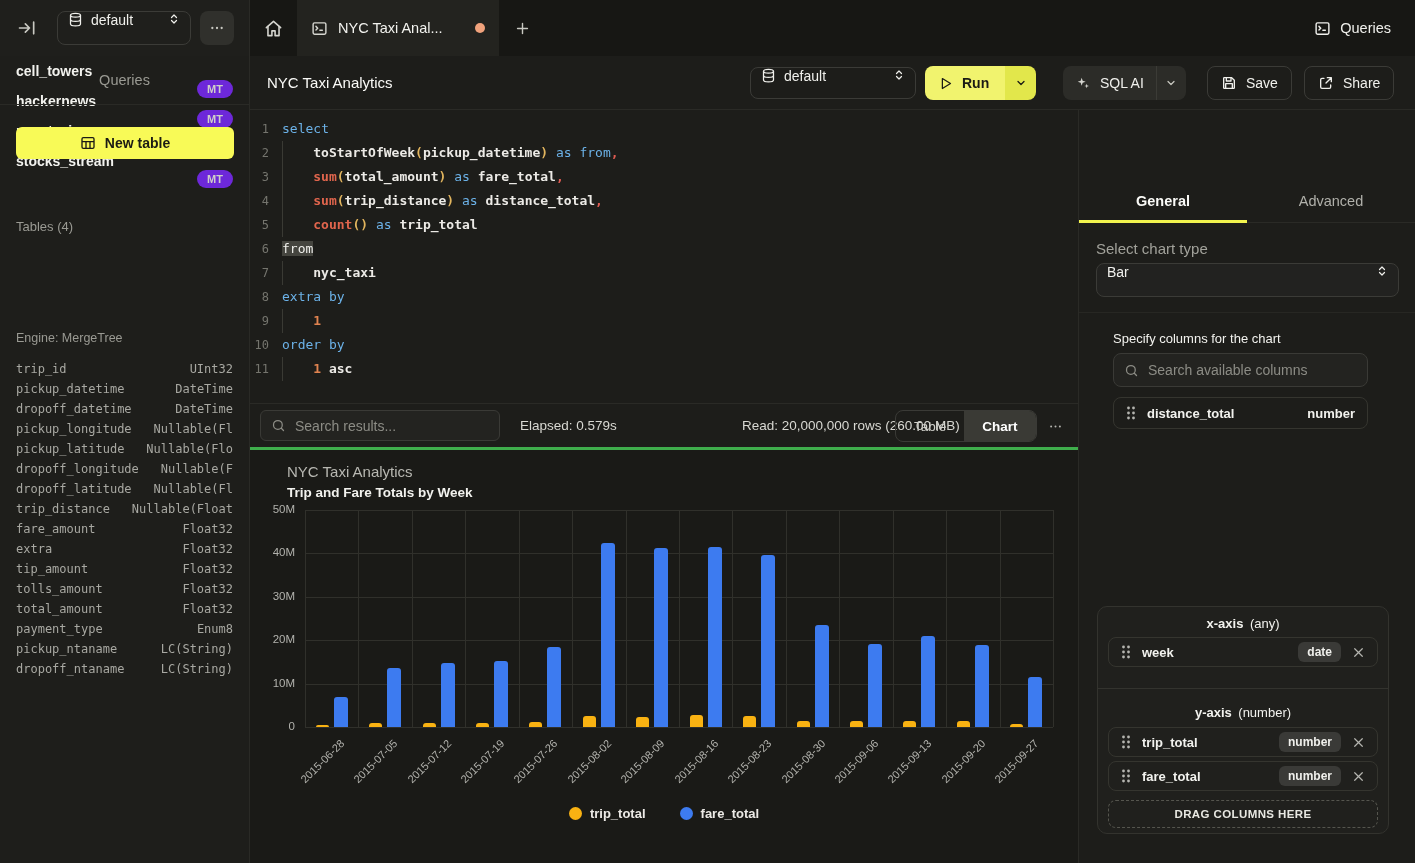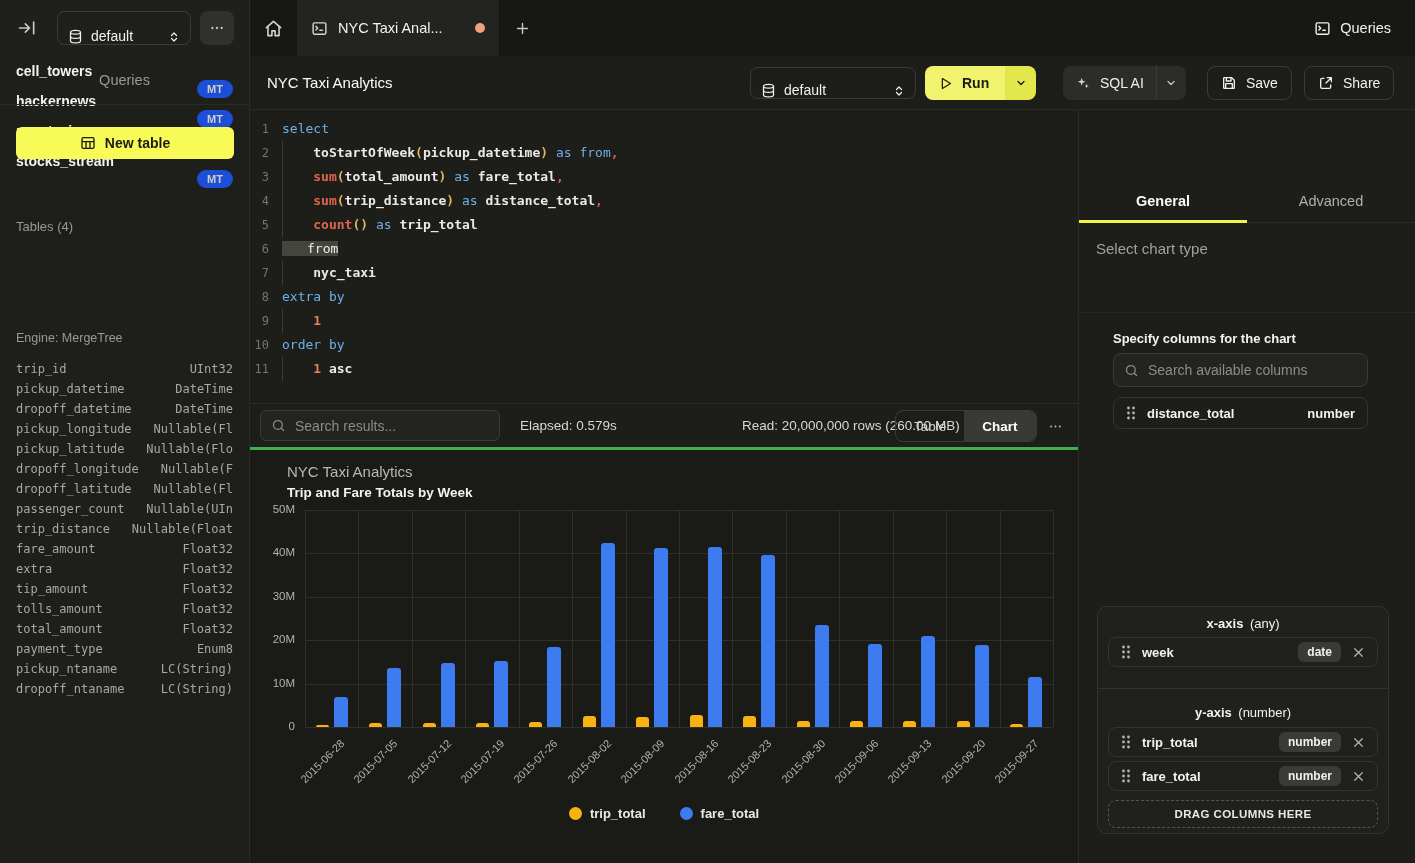--- a/index.html
+++ b/index.html
@@ -7,21 +7,21 @@
   .app { position:relative; width:1415px; height:863px; overflow:hidden;
          background:#1d1d1a; font-family:"Liberation Sans", sans-serif; color:#eceae6; }
   .abs { position:absolute; }
   svg { display:block; }
 
   
   .topbar { left:0; top:0; width:1415px; height:56px; background:#171714; }
   .topbar-left { left:0; top:0; width:250px; height:56px; background:#1f1f1c; border-right:1px solid #2a2a26; }
   .icon-btn { display:flex; align-items:center; justify-content:center; cursor:pointer; color:#c9c9c2; }
   .collapse-btn { left:12px; top:16px; width:30px; height:24px; }
-  .select { display:flex; align-items:flex-end; gap:8px; border:1px solid #3b3b37; border-radius:8px;
+  .select { display:flex; align-items:flex-start; gap:8px; border:1px solid #3b3b37; border-radius:8px;
             background:transparent; color:#f0f0ec; font-size:14px; padding:0 10px; cursor:pointer; }
   .db-select-top { left:57px; top:11px; width:134px; height:34px; }
   .select .grow { flex:1; }
   .more-btn { left:200px; top:11px; width:34px; height:34px; background:#30302c; border-radius:8px; }
   .home-btn { left:250px; top:0; width:47px; height:56px; color:#d6d6d0; }
   .tab { left:297px; top:0; width:202px; height:56px; background:#23231f; display:flex; align-items:center;
          gap:10px; padding:0 14px; cursor:pointer; }
   .tab-label { font-size:14.5px; color:#f2f2ee; white-space:nowrap; overflow:hidden; flex:1; }
   .tab-dot { width:10px; height:10px; border-radius:50%; background:#f0a27c; }
   .newtab-btn { left:505px; top:14px; width:34px; height:28px; }
@@ -60,41 +60,41 @@
   .search-box { display:flex; align-items:center; gap:9px; border:1px solid #3a3a36; background:#232320;
                 border-radius:6px; padding:0 10px; color:#8c8c85; }
   .side-search { left:16px; top:115px; width:218px; height:32px; }
   .search-box input { background:transparent; border:none; outline:none; color:#d8d8d2; font-size:14px; width:100%;
                       font-family:"Liberation Sans", sans-serif; }
   .search-box input::placeholder { color:#8c8c85; }
   .tables-label { left:16px; top:163px; font-size:13px; color:#9a9a93; }
   .table-row { left:0; top:0; width:249px; height:30px; display:flex; align-items:center; padding:0 16px;
                cursor:pointer; }
   .table-name { font-size:14px; font-weight:bold; color:#f2f2ee; flex:1; }
-  .mt-badge { background:#1d4ed8; color:#cfcfc9; font-size:11px; font-weight:bold; border-radius:10px;
+  .mt-badge { background:#6d28d9; color:#cfcfc9; font-size:11px; font-weight:bold; border-radius:10px;
               padding:3px 10px;margin-top:36px; }
   .engine-line { left:16px; font-size:12.5px; color:#9a9a93; }
   .col-list { left:0; width:249px; font-family:"DejaVu Sans Mono", monospace; font-size:12px; color:#a8a8a2; }
   .col-row { display:flex; height:20px; align-items:center; padding:0 16px; white-space:pre; }
   .col-name { flex:1; overflow:hidden; }
   .col-type { text-align:right; overflow:hidden; white-space:pre; }
 
   
   .editor { left:250px; top:110px; width:828px; height:293px; background:#1d1d1a; padding-top:7px;
             font-family:"DejaVu Sans Mono", monospace; font-size:13px; }
   .eline { display:flex; height:24px; line-height:24px; }
   .ln { width:32px; text-align:right; padding-right:13px; color:#75756e; font-size:12px; }
   .code { flex:1; white-space:pre; font-weight:bold; color:#eceae6; }
   .code .k { color:#6cb2e8; font-weight:normal; }
   .code .w { color:#eceae6; }
   .code .f { color:#e0654d; }
   .code .p { color:#e2b55e; }
   .code .n { color:#e08350; }
   .code .c { color:#de5b52; }
-  .code .hl { color:#f0f0ec; background:#45453f; font-weight:normal;padding-left:25px; }
+  .code .hl { color:#f0f0ec; background:#45453f; font-weight:normal; }
   .code .g { display:inline-block; width:4ch; height:24px; vertical-align:top;
              border-left:1px solid #3a3a34; }
 
   
   .results-bar { left:250px; top:403px; width:828px; height:44px; background:#1d1d1a; border-top:1px solid #2a2a26; }
   .results-search { left:10px; top:6px; width:240px; height:31px; border-radius:6px; }
   .stat { top:14px; font-size:13.5px; color:#d8d8d2; white-space:nowrap; }
   .view-toggle { left:645px; top:6px; height:32px; display:flex; border:1px solid #3a3a36; border-radius:8px;
                  overflow:hidden; }
   .view-seg { display:flex; align-items:center; justify-content:center; font-size:13.5px; padding:0 18px;
@@ -123,21 +123,21 @@
   .rp-title { left:25px; top:24px; font-size:16.5px; font-weight:bold; color:#fafaf7; }
   .rp-close { left:288px; top:26px; width:22px; height:22px; color:#e0e0da; }
   .rp-tabs { left:0; top:70px; width:336px; height:43px; display:flex; border-bottom:1px solid #2a2a26; }
   .rp-tab { flex:1; display:flex; align-items:center; justify-content:center; font-size:14.5px; color:#b0b0aa;
             cursor:pointer; position:relative; }
   .rp-tab.active { color:#fafaf7; font-weight:bold; }
   .rp-tab.active::after { content:""; position:absolute; left:0; right:0; bottom:-1px; height:3px; background:#f2f44e; }
   .rp-label { font-size:15px; color:#a2a29b; }
   .rp-select { left:17px; top:153px; width:303px; height:34px; background:#222220; }
   .rp-divider { left:0; top:202px; width:336px; height:1px; background:#272723; }
-  .rp-sublabel { left:34px; top:221px; font-size:13px; font-weight:bold; color:#f2f2ee; }
+  .rp-sublabel { left:34px; top:221px; font-size:13px; font-weight:normal; color:#f2f2ee; }
   .rp-search { left:34px; top:243px; width:255px; height:34px; border-radius:8px; }
   .chip { position:absolute; display:flex; align-items:center; gap:11px; border:1px solid #35352f;
           border-radius:8px; padding:0 12px; height:32px; }
   .chip-name { font-size:13px; font-weight:bold; color:#f2f2ee; flex:1; }
   .chip-type-plain { font-size:13px; font-weight:bold; color:#f2f2ee; }
   .type-pill { background:#3a3a37; color:#f0f0ec; font-size:12px; font-weight:bold; border-radius:6px; padding:3px 9px; }
   .chip-x { color:#b5b5b0; cursor:pointer; display:flex; }
   .axis-box { left:18px; top:496px; width:292px; height:228px; border:1px solid #33332e; border-radius:10px;
               background:#20201d; }
   .axis-head { position:absolute; left:0; width:100%; text-align:center; font-size:13px; color:#f2f2ee; }
@@ -344,21 +344,20 @@
     <div class="abs engine-line" style="top:275px">Engine: MergeTree</div>
 
     <div class="abs col-list" style="top:303px" id="col-list">
         <div class="col-row"><span class="col-name">trip_id</span><span class="col-type">UInt32</span></div>
         <div class="col-row"><span class="col-name">pickup_datetime</span><span class="col-type">DateTime</span></div>
         <div class="col-row"><span class="col-name">dropoff_datetime</span><span class="col-type">DateTime</span></div>
         <div class="col-row"><span class="col-name">pickup_longitude</span><span class="col-type">Nullable(Fl</span></div>
         <div class="col-row"><span class="col-name">pickup_latitude</span><span class="col-type">Nullable(Flo</span></div>
         <div class="col-row"><span class="col-name">dropoff_longitude</span><span class="col-type">Nullable(F</span></div>
         <div class="col-row"><span class="col-name">dropoff_latitude</span><span class="col-type">Nullable(Fl</span></div>
-        <div class="col-row"><span class="col-name">passenger_count</span><span class="col-type">Nullable(UIn</span></div>
         <div class="col-row"><span class="col-name">trip_distance</span><span class="col-type">Nullable(Float</span></div>
         <div class="col-row"><span class="col-name">fare_amount</span><span class="col-type">Float32</span></div>
         <div class="col-row"><span class="col-name">extra</span><span class="col-type">Float32</span></div>
         <div class="col-row"><span class="col-name">tip_amount</span><span class="col-type">Float32</span></div>
         <div class="col-row"><span class="col-name">tolls_amount</span><span class="col-type">Float32</span></div>
         <div class="col-row"><span class="col-name">total_amount</span><span class="col-type">Float32</span></div>
         <div class="col-row"><span class="col-name">payment_type</span><span class="col-type">Enum8</span></div>
         <div class="col-row"><span class="col-name">pickup_ntaname</span><span class="col-type">LC(String)</span></div>
         <div class="col-row"><span class="col-name">dropoff_ntaname</span><span class="col-type">LC(String)</span></div>
       </div>
@@ -524,20 +523,28 @@
       </div>
   </div>
 
   <div class="abs right-panel">
     <div class="abs rp-tabs">
       <div class="rp-tab active">General</div>
       <div class="rp-tab">Advanced</div>
     </div>
 
     <div class="abs rp-label" style="left:17px; top:130px">Select chart type</div>
+    <div class="abs select rp-select">
+      <span class="grow">Bar</span>
+      <span>
+        <svg width="12" height="14" viewBox="0 0 24 24" fill="none" stroke="currentColor" stroke-width="2.4" stroke-linecap="round" stroke-linejoin="round">
+            <path d="M7 9l5-5 5 5M7 15l5 5 5-5"></path>
+          </svg>
+      </span>
+    </div>
 
     <div class="abs rp-divider"></div>
 
     <div class="abs rp-sublabel">Specify columns for the chart</div>
     <div class="abs search-box rp-search">
       <span>
         <svg width="15" height="15" viewBox="0 0 24 24" fill="none" stroke="currentColor" stroke-width="2" stroke-linecap="round">
             <circle cx="11" cy="11" r="7"></circle>
             <path d="M20 20l-3.5-3.5"></path>
           </svg>

